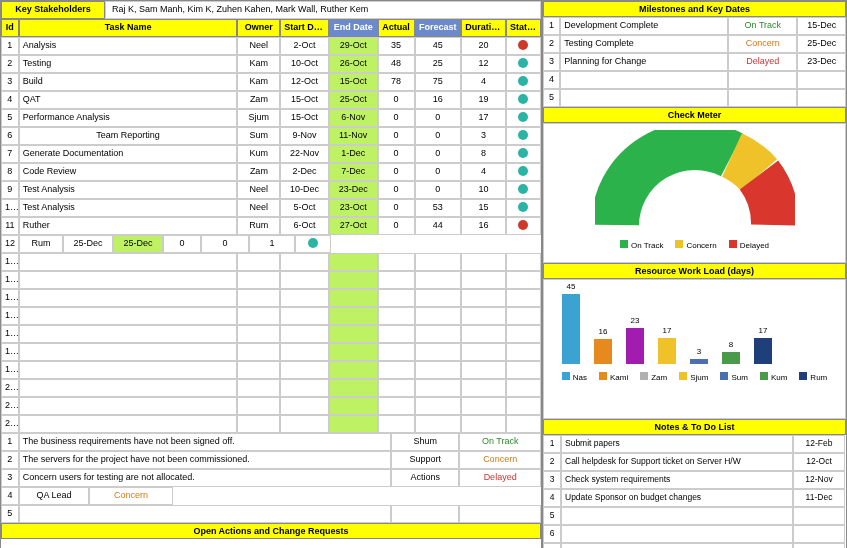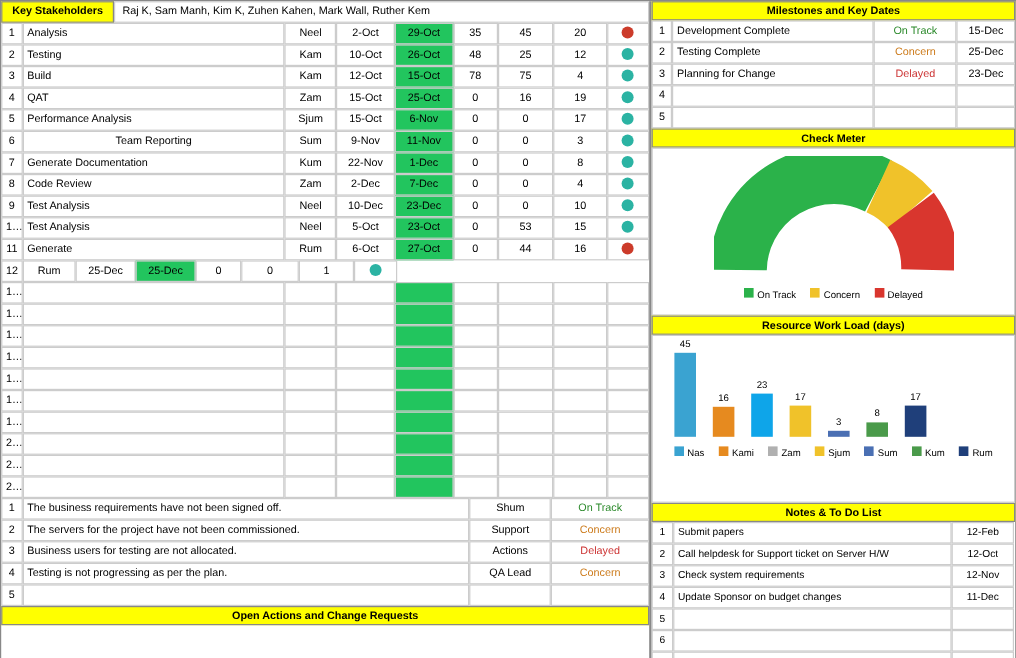--- a/index.html
+++ b/index.html
@@ -5,34 +5,34 @@
 *{box-sizing:border-box;margin:0;padding:0}
 body{font-family:Tahoma,Arial,sans-serif;font-size:9px;background:#fff;width:847px}
 .wrap{border:1px solid #888;width:847px}
 .row{display:flex}
 .yhdr{background:#ffff00;font-weight:bold;text-align:center;border:1px solid #888;padding:2px 3px}
 .cell{border:1px solid #888;padding:2px 3px;height:18px;overflow:hidden;text-overflow:ellipsis;white-space:nowrap}
 .thin{border:1px solid #ccc}
 .left{width:540px}
 .right{width:305px;border-left:2px solid #888}
 .stake{display:flex}
-.stake .lbl{width:94px}
+.stake .lbl{width:104px}
 .stake .val{flex:1;text-align:left;padding-left:6px}
 .tasks-hdr{display:flex}
 .c-id{width:18px;text-align:center}
 .c-name{width:226px}
 .c-own{width:44px;text-align:center}
 .c-sd{width:50px;text-align:center}
 .c-ed{width:50px;text-align:center;background:#6b8acc;color:#fff}
 .c-ed.hdr{background:#6b8acc;color:#fff}
 .c-act{width:38px;text-align:center}
 .c-fc{width:48px;text-align:center;background:#6b8acc;color:#fff}
 .c-dur{width:46px;text-align:center}
 .c-st{width:36px;text-align:center}
-.tsk .c-ed{background:#22c55e;color:#000}
+.tsk .c-ed{background:#bef264;color:#000}
 .tsk .c-fc{background:#fff;color:#000}
 .dot{width:10px;height:10px;border-radius:50%;display:inline-block;background:#2bb3a3}
 .dot.r{background:#cc3b2a}
 .yband{background:#ffff00;text-align:center;font-weight:bold;border:1px solid #888;padding:2px}
 .concern-row{display:flex}
 .cn-id{width:18px;text-align:center}
 .cn-txt{width:384px}
 .cn-own{width:70px;text-align:center}
 .cn-stat{width:84px;text-align:center}
 .ontrack{color:#2c8a2c}
@@ -59,20 +59,31 @@
 <body>
 
 <div class="wrap">
  <div class="row">
 
   <div class="left">
    <div class="stake">
     <div class="yhdr cell lbl">Key Stakeholders</div>
     <div class="cell val thin">Raj K, Sam Manh, Kim K, Zuhen Kahen, Mark Wall, Ruther Kem</div>
    </div>
+   <div class="tasks-hdr">
+    <div class="yhdr cell c-id">Id</div>
+    <div class="yhdr cell c-name">Task Name</div>
+    <div class="yhdr cell c-own">Owner</div>
+    <div class="yhdr cell c-sd">Start Date</div>
+    <div class="yhdr cell c-ed hdr" style="background:#6b8acc;color:#fff">End Date</div>
+    <div class="yhdr cell c-act">Actual</div>
+    <div class="yhdr cell c-fc" style="background:#6b8acc;color:#fff">Forecast</div>
+    <div class="yhdr cell c-dur">Duration</div>
+    <div class="yhdr cell c-st">Status</div>
+   </div>
    <div id="task-body">
           <div class="tasks-hdr tsk">
     <div class="cell thin c-id">1</div>
     <div class="cell thin c-name" style="text-align:left">Analysis</div>
     <div class="cell thin c-own">Neel</div>
     <div class="cell thin c-sd">2-Oct</div>
     <div class="cell thin c-ed">29-Oct</div>
     <div class="cell thin c-act">35</div>
     <div class="cell thin c-fc">45</div>
     <div class="cell thin c-dur">20</div>
@@ -172,21 +183,21 @@
     <div class="cell thin c-own">Neel</div>
     <div class="cell thin c-sd">5-Oct</div>
     <div class="cell thin c-ed">23-Oct</div>
     <div class="cell thin c-act">0</div>
     <div class="cell thin c-fc">53</div>
     <div class="cell thin c-dur">15</div>
     <div class="cell thin c-st"><span class="dot "></span></div>
    </div>
           <div class="tasks-hdr tsk">
     <div class="cell thin c-id">11</div>
-    <div class="cell thin c-name" style="text-align:left">Generate</div>
+    <div class="cell thin c-name" style="text-align:left">Ruther</div>
     <div class="cell thin c-own">Rum</div>
     <div class="cell thin c-sd">6-Oct</div>
     <div class="cell thin c-ed">27-Oct</div>
     <div class="cell thin c-act">0</div>
     <div class="cell thin c-fc">44</div>
     <div class="cell thin c-dur">16</div>
     <div class="cell thin c-st"><span class="dot r"></span></div>
    </div>
           <div class="tasks-hdr tsk">
     <div class="cell thin c-id">12</div>
@@ -317,27 +328,26 @@
       <div class="cell thin cn-stat ontrack">On Track</div>
      </div>
           <div class="concern-row">
       <div class="cell thin cn-id">2</div>
       <div class="cell thin cn-txt" style="text-align:left">The servers for the project have not been commissioned.</div>
       <div class="cell thin cn-own">Support</div>
       <div class="cell thin cn-stat concern">Concern</div>
      </div>
           <div class="concern-row">
       <div class="cell thin cn-id">3</div>
-      <div class="cell thin cn-txt" style="text-align:left">Business users for testing are not allocated.</div>
+      <div class="cell thin cn-txt" style="text-align:left">Concern users for testing are not allocated.</div>
       <div class="cell thin cn-own">Actions</div>
       <div class="cell thin cn-stat delayed">Delayed</div>
      </div>
           <div class="concern-row">
       <div class="cell thin cn-id">4</div>
-      <div class="cell thin cn-txt" style="text-align:left">Testing is not progressing as per the plan.</div>
       <div class="cell thin cn-own">QA Lead</div>
       <div class="cell thin cn-stat concern">Concern</div>
      </div>
           <div class="concern-row">
       <div class="cell thin cn-id">5</div>
       <div class="cell thin cn-txt" style="text-align:left"></div>
       <div class="cell thin cn-own"></div>
       <div class="cell thin cn-stat "></div>
      </div>
         </div>
@@ -394,21 +404,21 @@
    </div>
    <div class="yband">Resource Work Load (days)</div>
    <div class="chart">
      <div class="bars" id="wl-bars">
             <div class="bar" style="height:70px;background:#3aa3d1">
               <div class="v">45</div>
             </div>
             <div class="bar" style="height:24.88888888888889px;background:#e68a1f">
               <div class="v">16</div>
             </div>
-            <div class="bar" style="height:35.77777777777777px;background:#0ea5e9">
+            <div class="bar" style="height:35.77777777777777px;background:#a21caf">
               <div class="v">23</div>
             </div>
             <div class="bar" style="height:26.444444444444443px;background:#f0c22a">
               <div class="v">17</div>
             </div>
             <div class="bar" style="height:4.666666666666667px;background:#4a6fb3">
               <div class="v">3</div>
             </div>
             <div class="bar" style="height:12.444444444444445px;background:#4a9a4a">
               <div class="v">8</div>

